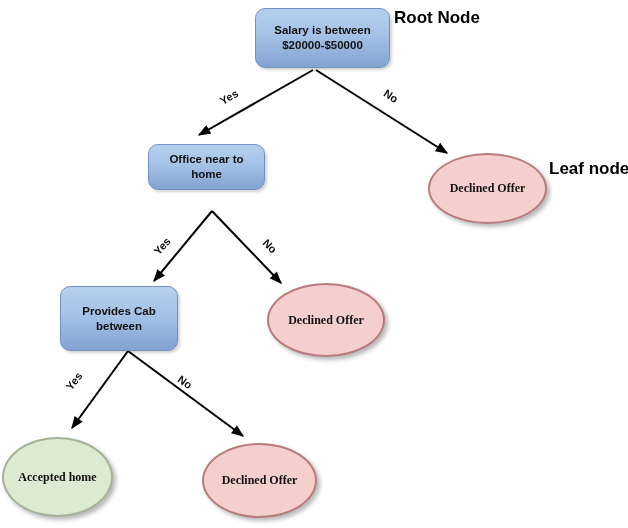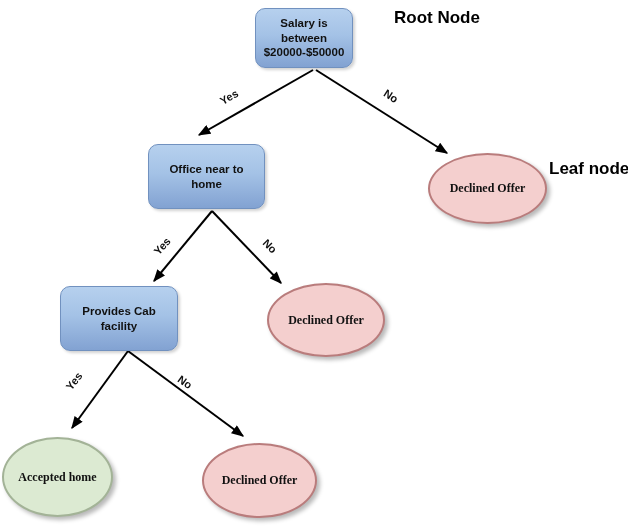--- a/index.html
+++ b/index.html
@@ -67,22 +67,22 @@
   }
   .annotation {
     position: absolute;
     font-weight: bold;
     font-size: 17px;
     color: #000000;
     white-space: nowrap;
   }
 
   
-  .n-root     { left: 255px; top: 8px;   width: 98px; height: 60px; }
-  .n-office   { left: 148px; top: 144px; width: 117px; height: 65px; }
+  .n-root     { left: 255px; top: 8px;   width: 135px; height: 60px; }
+  .n-office   { left: 148px; top: 144px; width: 117px; height: 46px; }
   .n-cab      { left: 60px;  top: 286px; width: 118px; height: 65px; }
   .n-decl-r   { left: 428px; top: 153px; width: 119px; height: 71px; }
   .n-decl-m   { left: 267px; top: 283px; width: 118px; height: 74px; }
   .n-decl-b   { left: 202px; top: 443px; width: 115px; height: 75px; }
   .n-accepted { left: 2px;   top: 437px; width: 111px; height: 80px; }
 
   
   .el-root-yes   { left: 229px; top: 97px;  transform: translate(-50%,-50%) rotate(-30deg); }
   .el-root-no    { left: 391px; top: 96px;  transform: translate(-50%,-50%) rotate(33deg); }
   .el-office-yes { left: 162px; top: 246px; transform: translate(-50%,-50%) rotate(-48deg); }
@@ -112,21 +112,21 @@
     <line x1="128" y1="351" x2="243" y2="436" stroke="#000" stroke-width="2" marker-end="url(#arrowhead)"></line>
   </svg>
 
   <div class="decision n-root">
     <span>Salary is between $20000-$50000</span>
   </div>
   <div class="decision n-office">
     <span>Office near to home</span>
   </div>
   <div class="decision n-cab">
-    <span>Provides Cab facility</span>
+    <span>Provides Cab between</span>
   </div>
 
   <div class="leaf declined n-decl-r">
     <span>Declined Offer</span>
   </div>
   <div class="leaf declined n-decl-m">
     <span>Declined Offer</span>
   </div>
   <div class="leaf declined n-decl-b">
     <span>Declined Offer</span>

